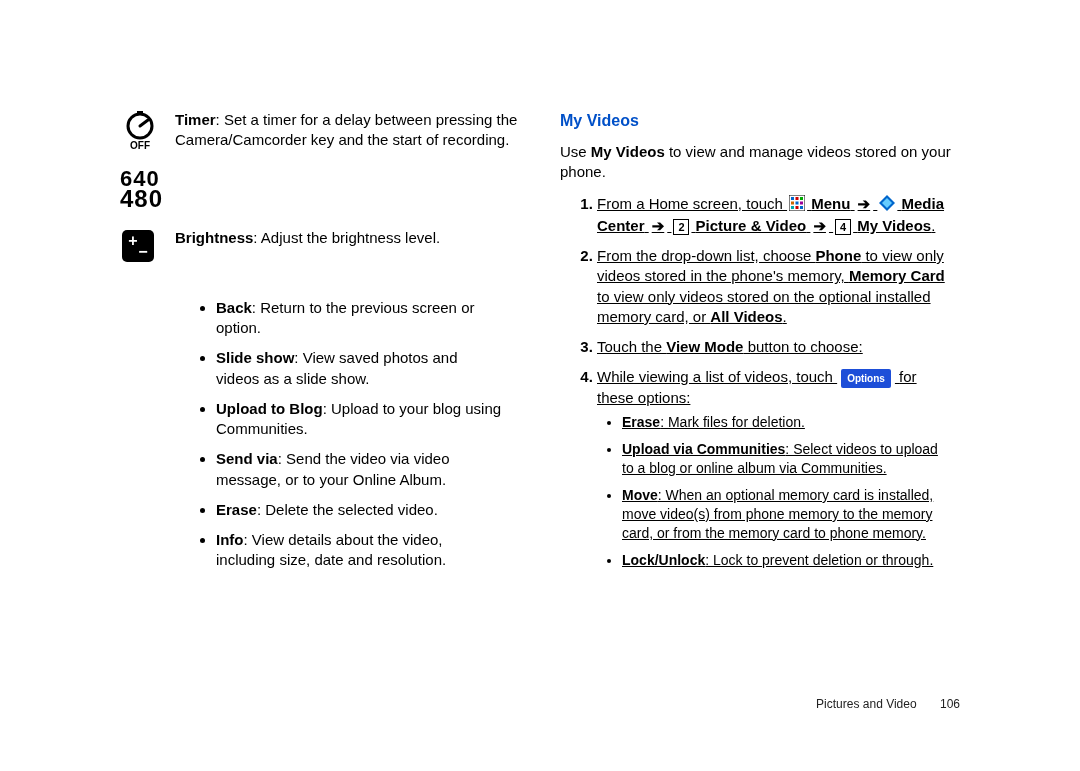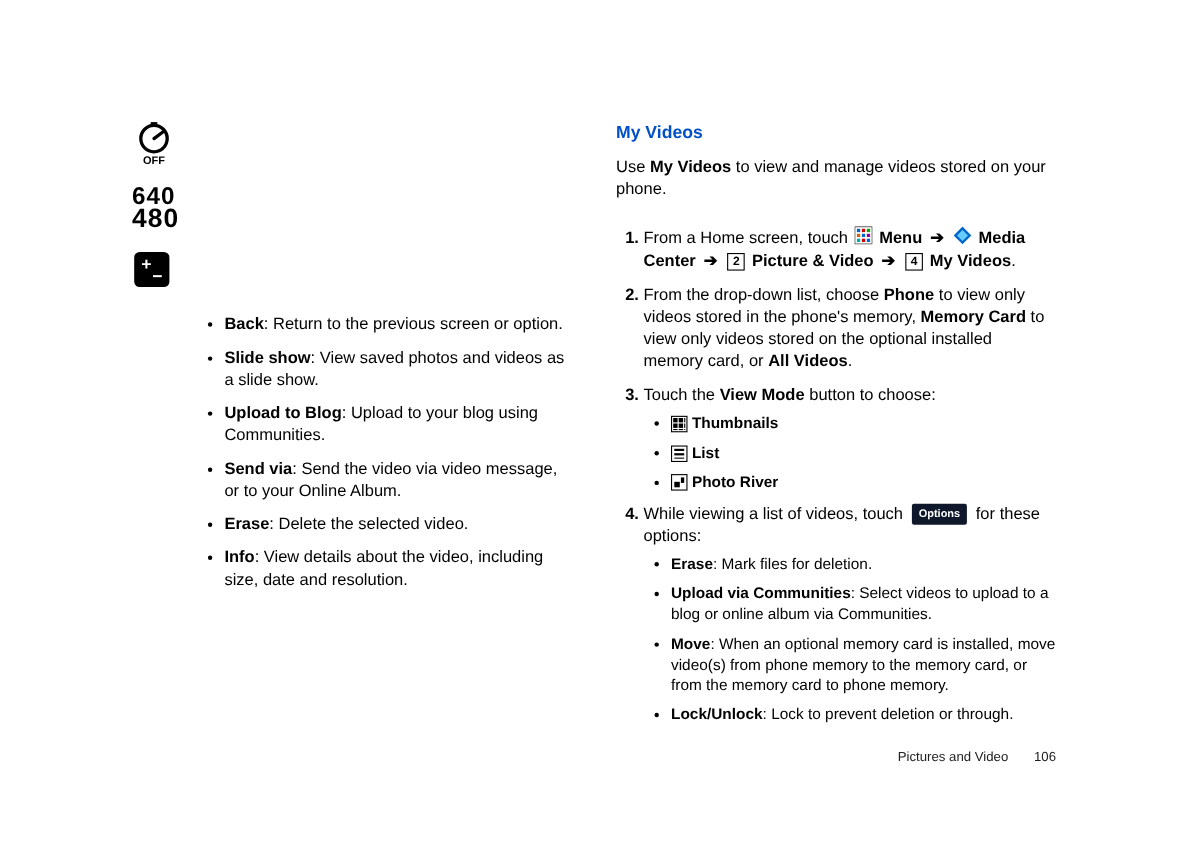--- a/index.html
+++ b/index.html
@@ -43,30 +43,30 @@
   .icon-row .text-cell {
     flex: 1;
   }
   .bold { font-weight: 700; }
   .blue-head {
     color: #0050c8;
     font-weight: 700;
     font-size: 16px;
     margin-bottom: 10px;
   }
-  .list1 { margin: 4px; padding-left: 25px; list-style: disc; }
+  .list1 { margin: 16px; padding-left: 25px; list-style: disc; }
   .list1 li { margin-bottom: 10px; }
-  .ol1 { list-style: decimal; font-weight:700; padding-left:25px; margin:0; }
+  .ol1 { list-style: decimal; font-weight:700; padding-left:25px; margin:12px;text-decoration:underline; }
   .ol1 li { margin-bottom: 10px; font-weight:400; }
   .ol1 li::marker { font-weight:700; }
   .nested-ul { list-style: disc; padding-left: 25px; margin:5px 0 0 0; }
   .nested-ul li { margin-bottom: 8px; font-size:14px; }
   .footer {
     position: absolute;
-    bottom: 76px;
+    bottom: 60px;
     right: 120px;
     font-size: 12px;
     color: #222;
   }
   .footer .pg { margin-left: 20px; }
   svg.icon { display:block; }
   .inlineicon { display:inline-block; vertical-align: middle; margin: 0 2px; }
   .num-badge {
     display:inline-block;
     width:16px;height:16px;
@@ -74,21 +74,21 @@
     font-size:11px;
     font-weight:700;
     text-align:center;
     line-height:14px;
     vertical-align:middle;
     margin:0 2px;
     background:#fff;
   }
   .options-badge {
     display:inline-block;
-    background:#0f172a;
+    background:#1d4ed8;
     color:#fff;
     font-size:10px;
     font-weight:700;
     padding:3px 6px;
     border-radius:2px;
     vertical-align:middle;
     margin:0 4px;
   }
   .view-icon {
     display:inline-block;
@@ -142,36 +142,42 @@
 
       <div class="icon-row">
         <div class="icon-cell">
           <svg class="icon" width="40" height="40" viewBox="0 0 40 40">
             <circle cx="20" cy="16" r="12" fill="none" stroke="#000" stroke-width="3"></circle>
             <path d="M20 16 L28 10" stroke="#000" stroke-width="3" fill="none" stroke-linecap="round"></path>
             <rect x="17" y="1" width="6" height="3" fill="#000"></rect>
             <text x="20" y="39" font-size="10" font-family="Arial" text-anchor="middle" font-weight="700">OFF</text>
           </svg>
         </div>
+        <div class="text-cell">
+          <span class="bold">Timer</span><span>: Set a timer for a delay between pressing the Camera/Camcorder key and the start of recording.</span>
+        </div>
       </div>
 
       <div class="icon-row">
         <div class="icon-cell" style="flex-direction:column;justify-content:flex-end;">
           <div style="font-family:Arial;font-weight:900;font-size:22px;line-height:0.9;letter-spacing:1px;">640</div>
           <div style="font-family:Arial;font-weight:900;font-size:24px;line-height:0.9;letter-spacing:1px;">480</div>
         </div>
       </div>
 
       <div class="icon-row">
         <div class="icon-cell">
           <svg class="icon" width="36" height="36" viewBox="0 0 36 36">
             <rect x="2" y="2" width="32" height="32" rx="5" fill="#000"></rect>
             <text x="13" y="18" font-size="16" fill="#fff" font-weight="700" text-anchor="middle">+</text>
             <text x="23" y="29" font-size="16" fill="#fff" font-weight="700" text-anchor="middle">−</text>
           </svg>
+        </div>
+        <div class="text-cell">
+          <span class="bold">Brightness</span><span>: Adjust the brightness level.</span>
         </div>
       </div>
 
 
       <div class="icon-row">
         <div class="icon-cell"></div>
         <div class="text-cell">
           <ul class="list1">
             <li><span class="bold">Back</span><span>: Return to the previous screen or option.</span></li>
             <li><span class="bold">Slide show</span><span>: View saved photos and videos as a slide show.</span></li>
@@ -179,21 +185,21 @@
             <li><span class="bold">Send via</span><span>: Send the video via video message, or to your Online Album.</span></li>
             <li><span class="bold">Erase</span><span>: Delete the selected video.</span></li>
             <li><span class="bold">Info</span><span>: View details about the video, including size, date and resolution.</span></li>
           </ul>
         </div>
       </div>
     </div>
 
     <div class="col">
       <div class="blue-head">My Videos</div>
-      <div style="margin-bottom:24px;">
+      <div style="margin-bottom:10px;">
         <span>Use </span><span class="bold">My Videos</span><span> to view and manage videos stored on your phone.</span>
       </div>
 
       <ol class="ol1">
         <li>
           <span>From a Home screen, touch </span>
           <span class="inlineicon">
             <svg width="16" height="16" viewBox="0 0 16 16">
                 <rect width="16" height="16" fill="#fff" stroke="#000"></rect>
                 <rect x="2" y="2" width="3" height="3" fill="#06c"></rect>
@@ -223,25 +229,20 @@
           <span class="num-badge">4</span>
           <span class="bold">My Videos</span>.
         </li>
 
         <li>
           <span>From the drop-down list, choose </span><span class="bold">Phone</span><span> to view only videos stored in the phone's memory, </span><span class="bold">Memory Card</span><span> to view only videos stored on the optional installed memory card, or </span><span class="bold">All Videos</span><span>.</span>
         </li>
 
         <li>
           <span>Touch the </span><span class="bold">View Mode</span><span> button to choose:</span>
-          <ul class="nested-ul">
-            <li><span class="view-icon vi-thumb"></span><span class="bold">Thumbnails</span></li>
-            <li><span class="view-icon vi-list"></span><span class="bold">List</span></li>
-            <li><span class="view-icon vi-river"></span><span class="bold">Photo River</span></li>
-          </ul>
         </li>
 
         <li>
           <span>While viewing a list of videos, touch </span>
           <span class="options-badge">Options</span>
           <span> for these options:</span>
           <ul class="nested-ul">
             <li><span class="bold">Erase</span><span>: Mark files for deletion.</span></li>
             <li><span class="bold">Upload via Communities</span><span>: Select videos to upload to a blog or online album via Communities.</span></li>
             <li><span class="bold">Move</span><span>: When an optional memory card is installed, move video(s) from phone memory to the memory card, or from the memory card to phone memory.</span></li>

